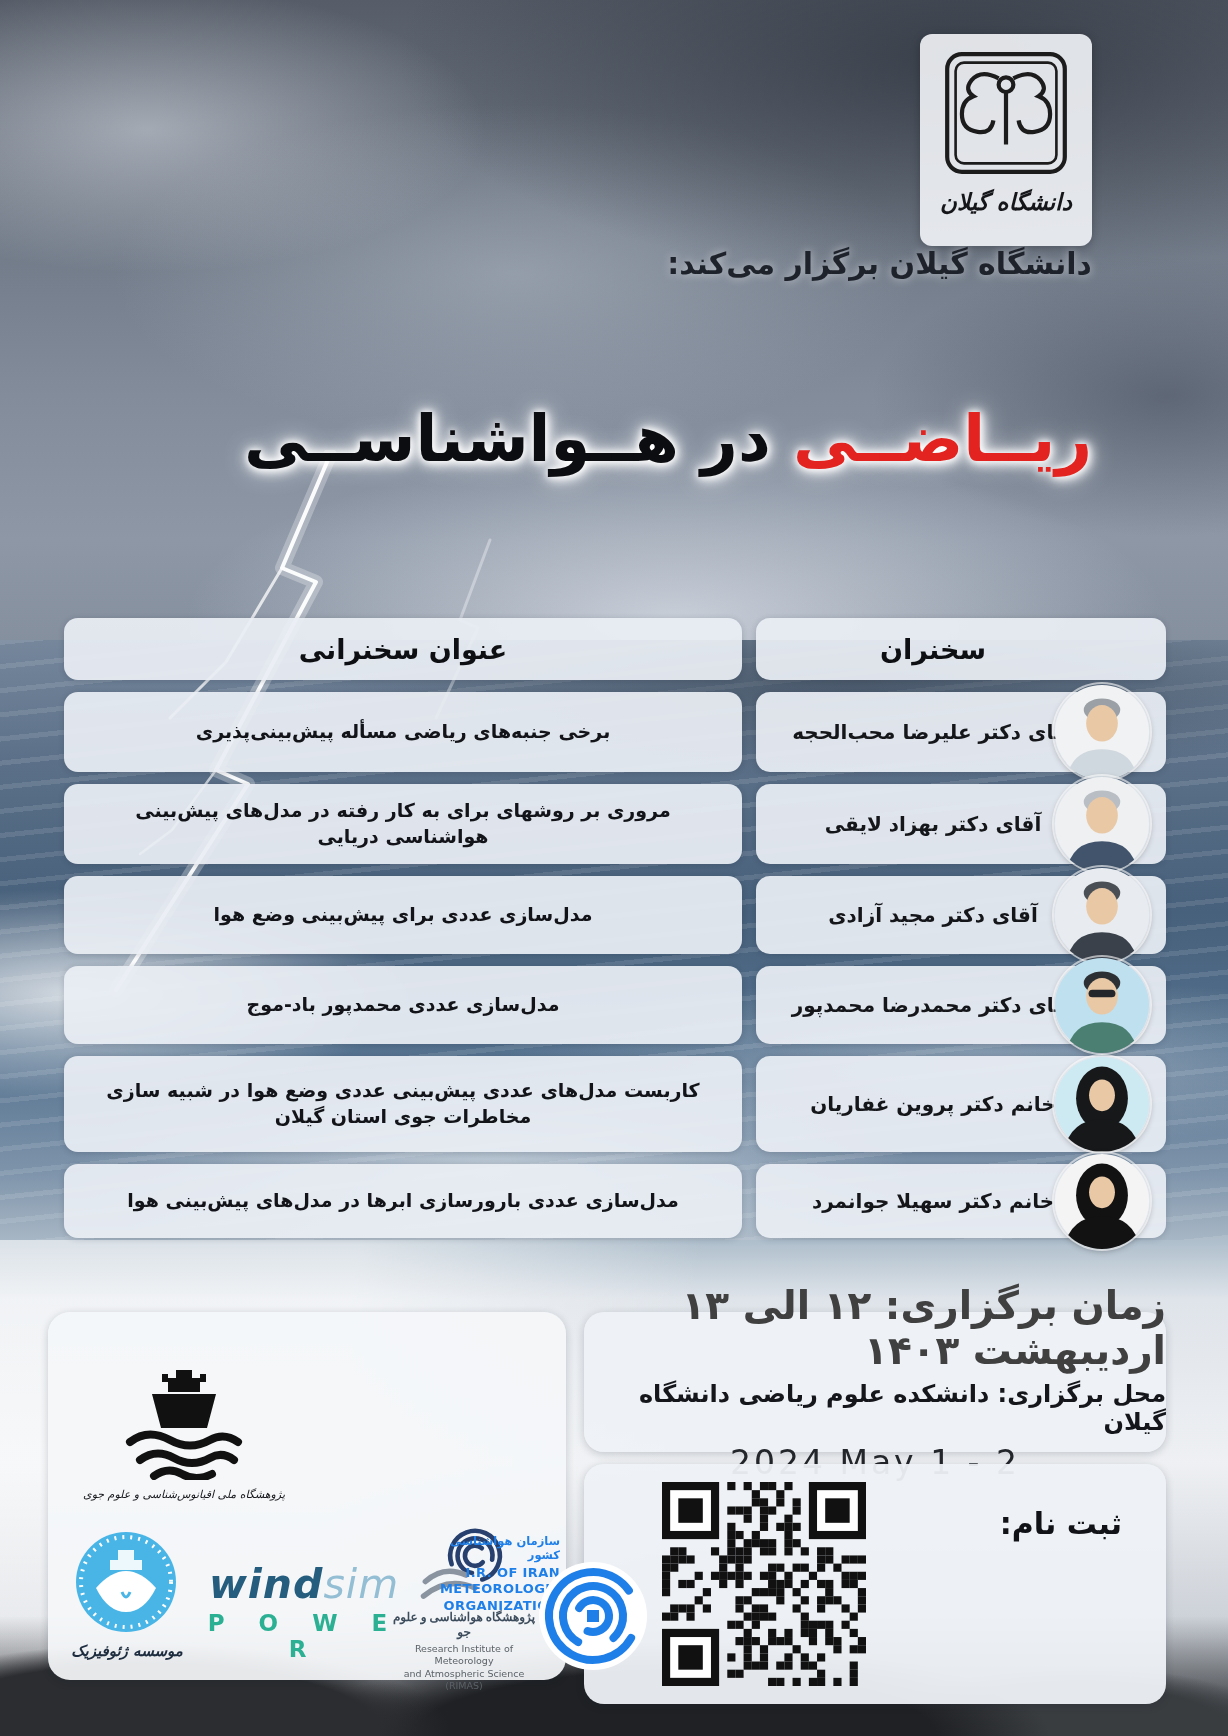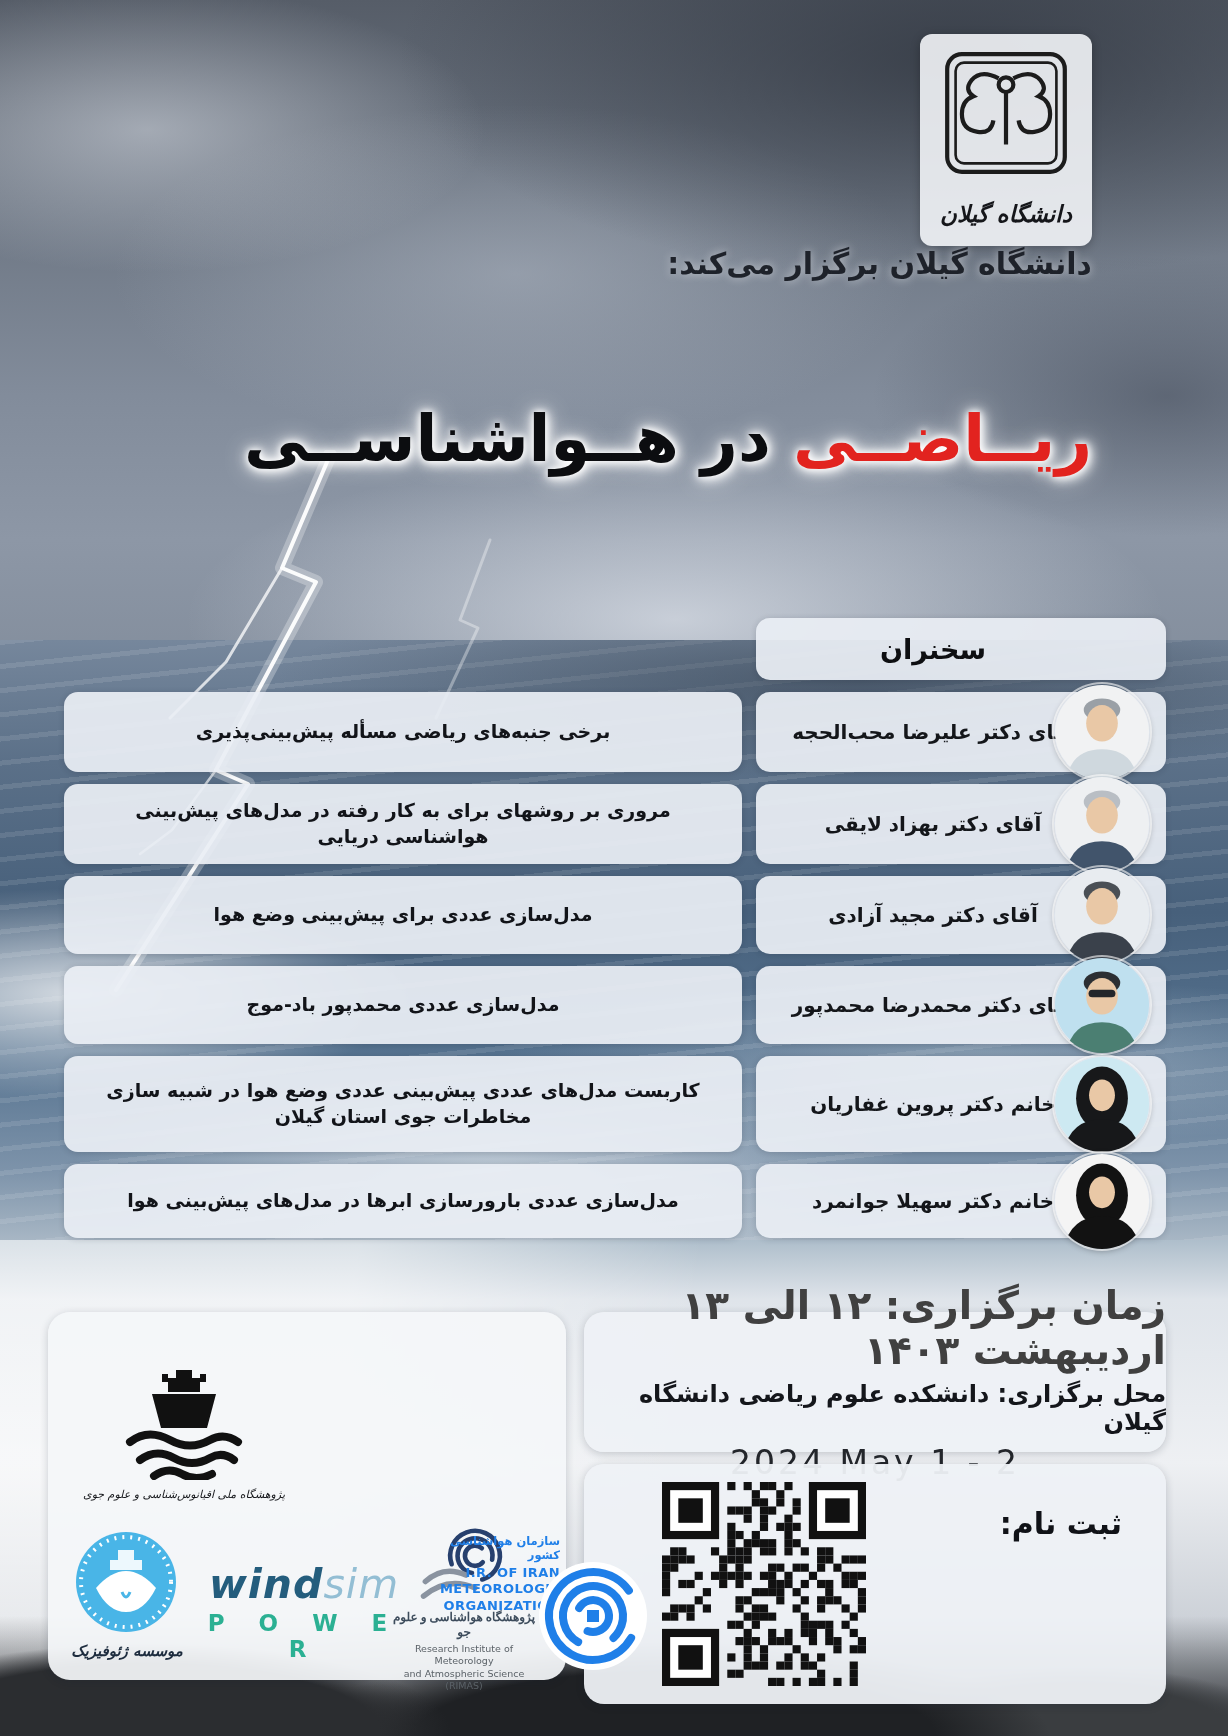--- a/index.html
+++ b/index.html
@@ -30,21 +30,21 @@
     radial-gradient(ellipse 300px 95px at 88% 98%, #3a3d40 0 50%, transparent 70%),
     linear-gradient(180deg, transparent 0, rgba(45,47,50,.6) 60%, #26282b 100%);}
   .lightning{position:absolute;left:20px;top:450px;width:560px;height:560px;pointer-events:none;}
 
   
   .uog-badge{position:absolute;left:920px;top:34px;width:172px;height:212px;
     background:rgba(242,244,247,.9);border-radius:12px;box-shadow:0 2px 10px rgba(0,0,0,.25);
     display:flex;flex-direction:column;align-items:center;}
   .uog-emblem{width:126px;height:126px;margin-top:16px;}
   .uog-caption{font-family:"DejaVu Serif","Liberation Serif",serif;font-style:italic;font-weight:bold;
-    font-size:23px;color:#15161a;margin-top:24px;}
+    font-size:23px;color:#15161a;margin-top:12px;}
 
   .kicker{position:absolute;right:136px;top:246px;font-size:30px;font-weight:600;color:#1e222a;
     text-shadow:0 0 10px rgba(255,255,255,.55);}
   .title{position:absolute;right:136px;font-weight:800;font-size:64px;color:#0c0d10;letter-spacing:-1px;
     text-shadow:0 0 6px #fff,0 0 14px #fff,0 0 26px rgba(255,255,255,.9),2px 2px 12px rgba(255,255,255,.8);}
   .title.l1{top:300px;}
   .title.l2{top:402px;}
   .title .red{color:#e2231f;}
 
   
@@ -139,20 +139,21 @@
   <div class="kicker" dir="rtl">دانشگاه گیلان برگزار می‌کند:</div>
   <div class="title l2" dir="rtl">
     <span class="red">ریــاضــی</span>
     <span>در هــواشناســی</span>
   </div>
 
   <div class="schedule">
 
     <div class="t-row head">
       <div class="cell speaker-cell">سخنران</div>
+      <div class="cell title-cell">عنوان سخنرانی</div>
     </div>
 
     <div class="t-row">
       <div class="cell speaker-cell h80 r0">
         <div class="photo">
           <svg viewBox="0 0 100 100">
               <circle cx="50" cy="50" r="49" class="pbg"></circle>
               <ellipse cx="50" cy="27" rx="19" ry="12" class="hair"></ellipse>
               <ellipse cx="50" cy="41" rx="16.5" ry="19" class="skin"></ellipse>
               <path d="M13 100 q5 -32 37 -32 q32 0 37 32 z" class="shirt"></path>

